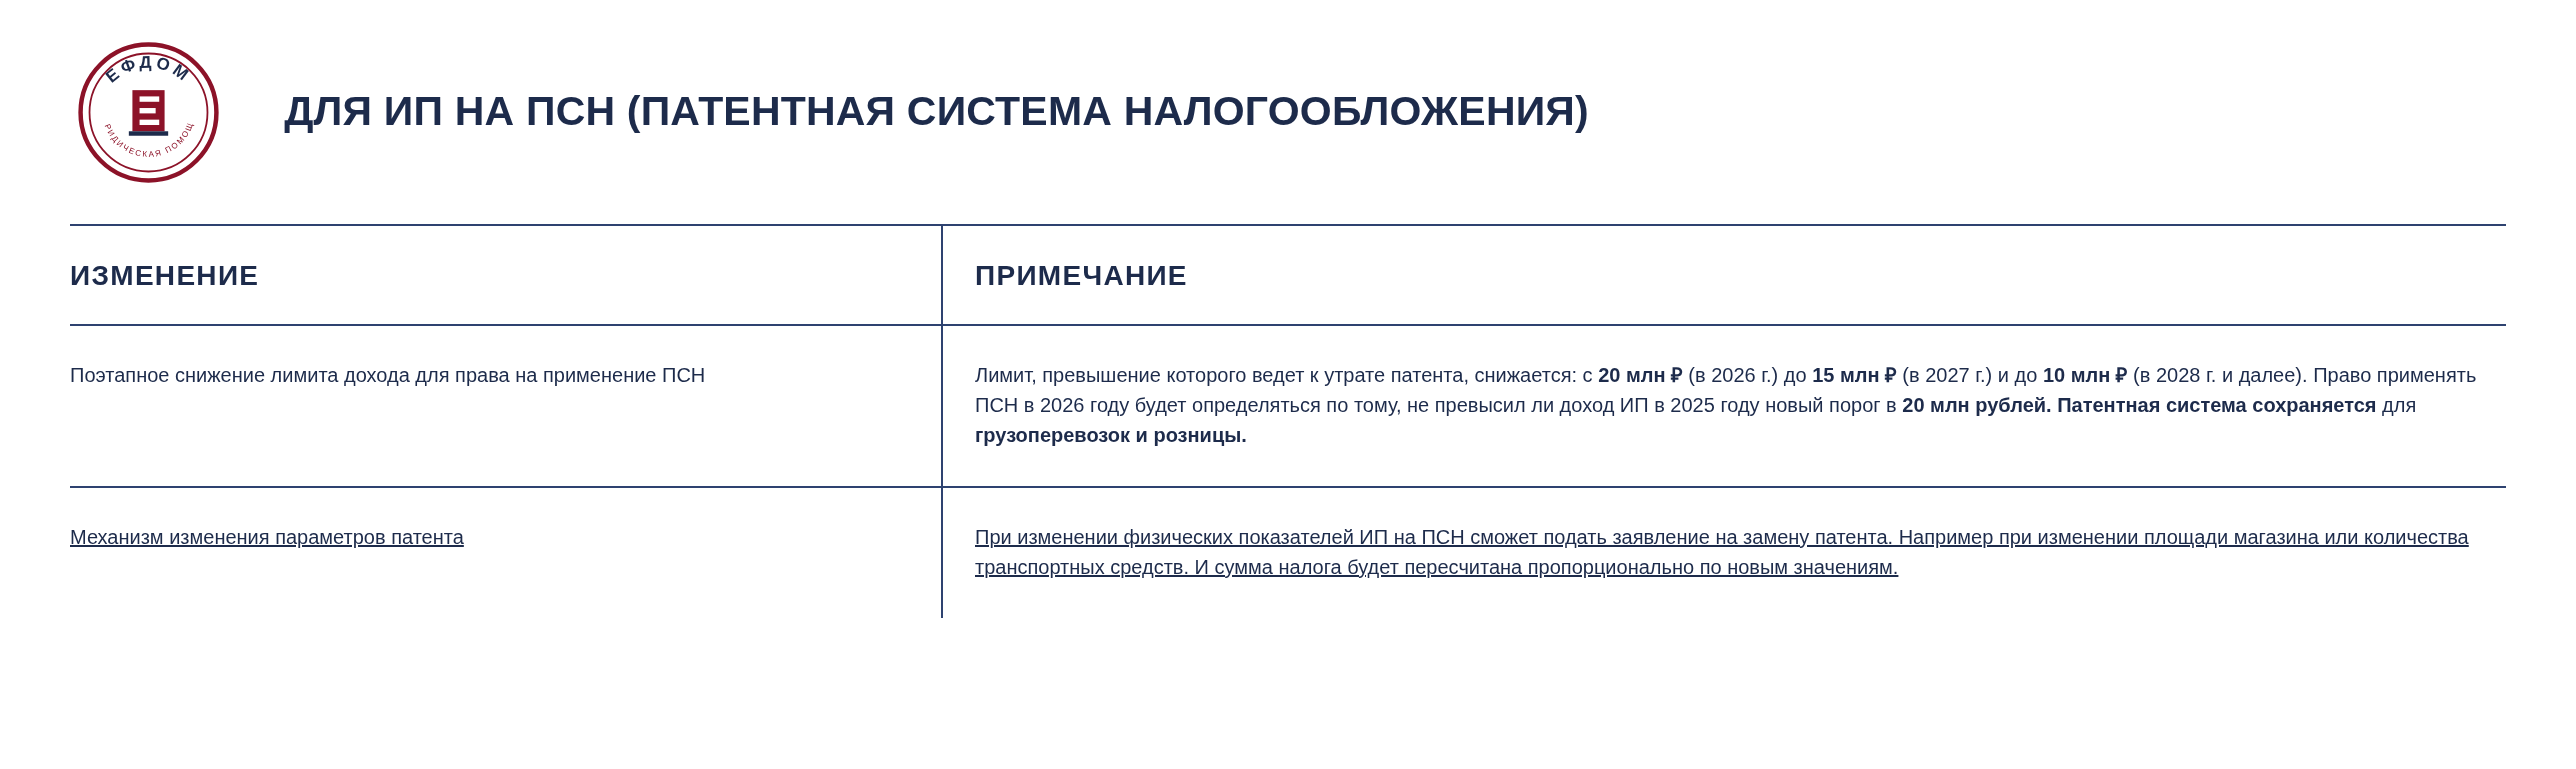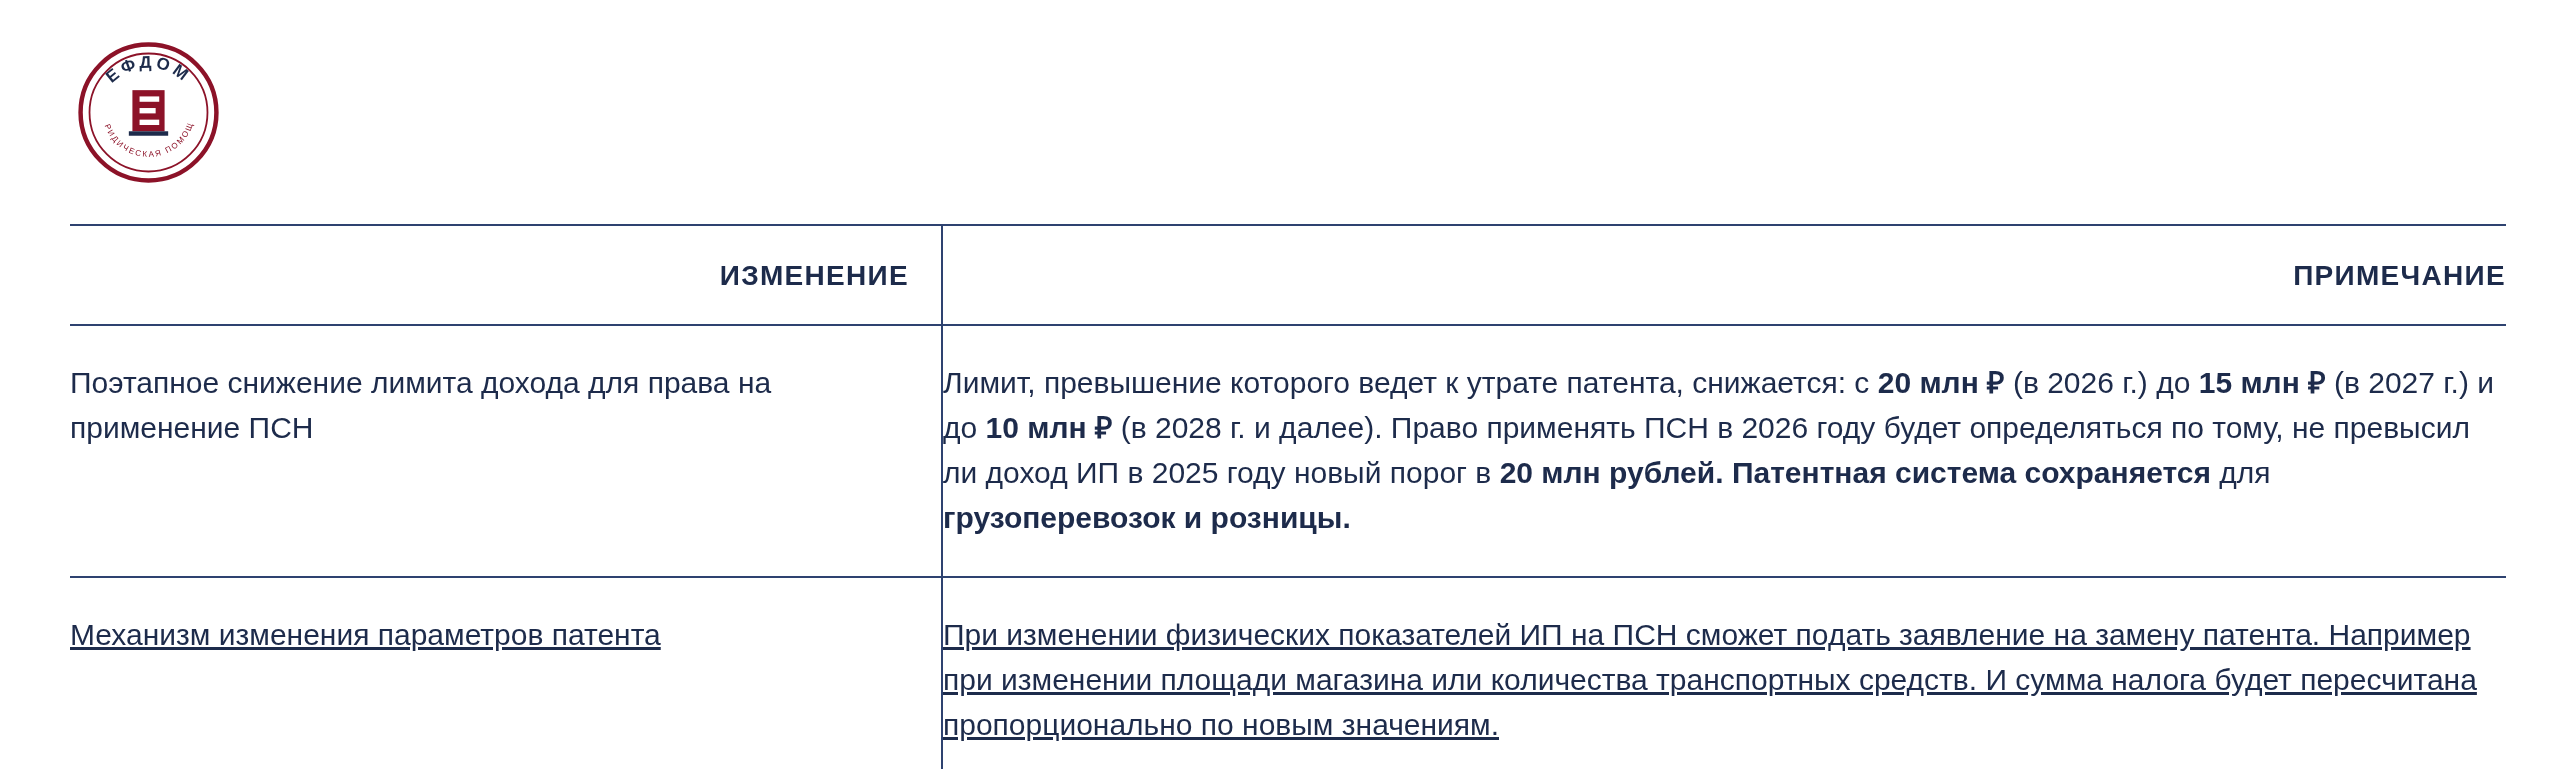--- a/index.html
+++ b/index.html
@@ -64,40 +64,40 @@
   }
 
   .hrow th {
     border-top: 2.7px solid #2e4270;
     border-bottom: 2.7px solid #2e4270;
     padding: 34px 0 32px 0;
     font-size: 28px;
     font-weight: bold;
     letter-spacing: 1.3px;
     color: #1d2b4b;
-    text-align: right;
   }
   .hrow th.col2 {
     border-left: 2.7px solid #2e4270;
     padding-left: 32px;
     margin-top: 33px;
   }
   .hrow th.col1 { padding-right: 32px; }
 
   .drow td {
     border-bottom: 2.7px solid #2e4270;
     padding: 34px 0 36px 0;
-    font-size: 30px;
+    font-size: 20px;
     line-height: 1.5;
     color: #1d2b4b;
     font-weight: normal;
   }
   .drow td.col1 { padding-right: 36px; }
   .drow td.col2 {
     border-left: 2.7px solid #2e4270;
+    padding-left: 32px;
     padding-right: 9px;
   }
   .drow:last-child td { border-bottom: none; text-decoration: underline; }
 
   .drow td b, .drow td strong { font-weight: bold; }
 </style>
 </head>
 <body>
 
 <div class="page">
@@ -120,20 +120,21 @@
         </text>
 
         <rect x="62" y="55" width="36" height="46" fill="#8c1228"></rect>
         <rect x="70" y="62" width="22" height="6" fill="#ffffff"></rect>
         <rect x="70" y="75" width="18" height="6" fill="#ffffff"></rect>
         <rect x="70" y="88" width="22" height="6" fill="#ffffff"></rect>
         <rect x="58" y="101" width="44" height="5" fill="#1d2b4b"></rect>
       </svg>
     </div>
 
+    <div class="title">ДЛЯ ИП НА ПСН (ПАТЕНТНАЯ СИСТЕМА НАЛОГООБЛОЖЕНИЯ)</div>
   </div>
 
   <table class="table">
     <colgroup>
         <col class="c1">
         <col class="c2">
       </colgroup>
     <thead>
       <tr class="hrow">
         <th class="col1">ИЗМЕНЕНИЕ</th>

